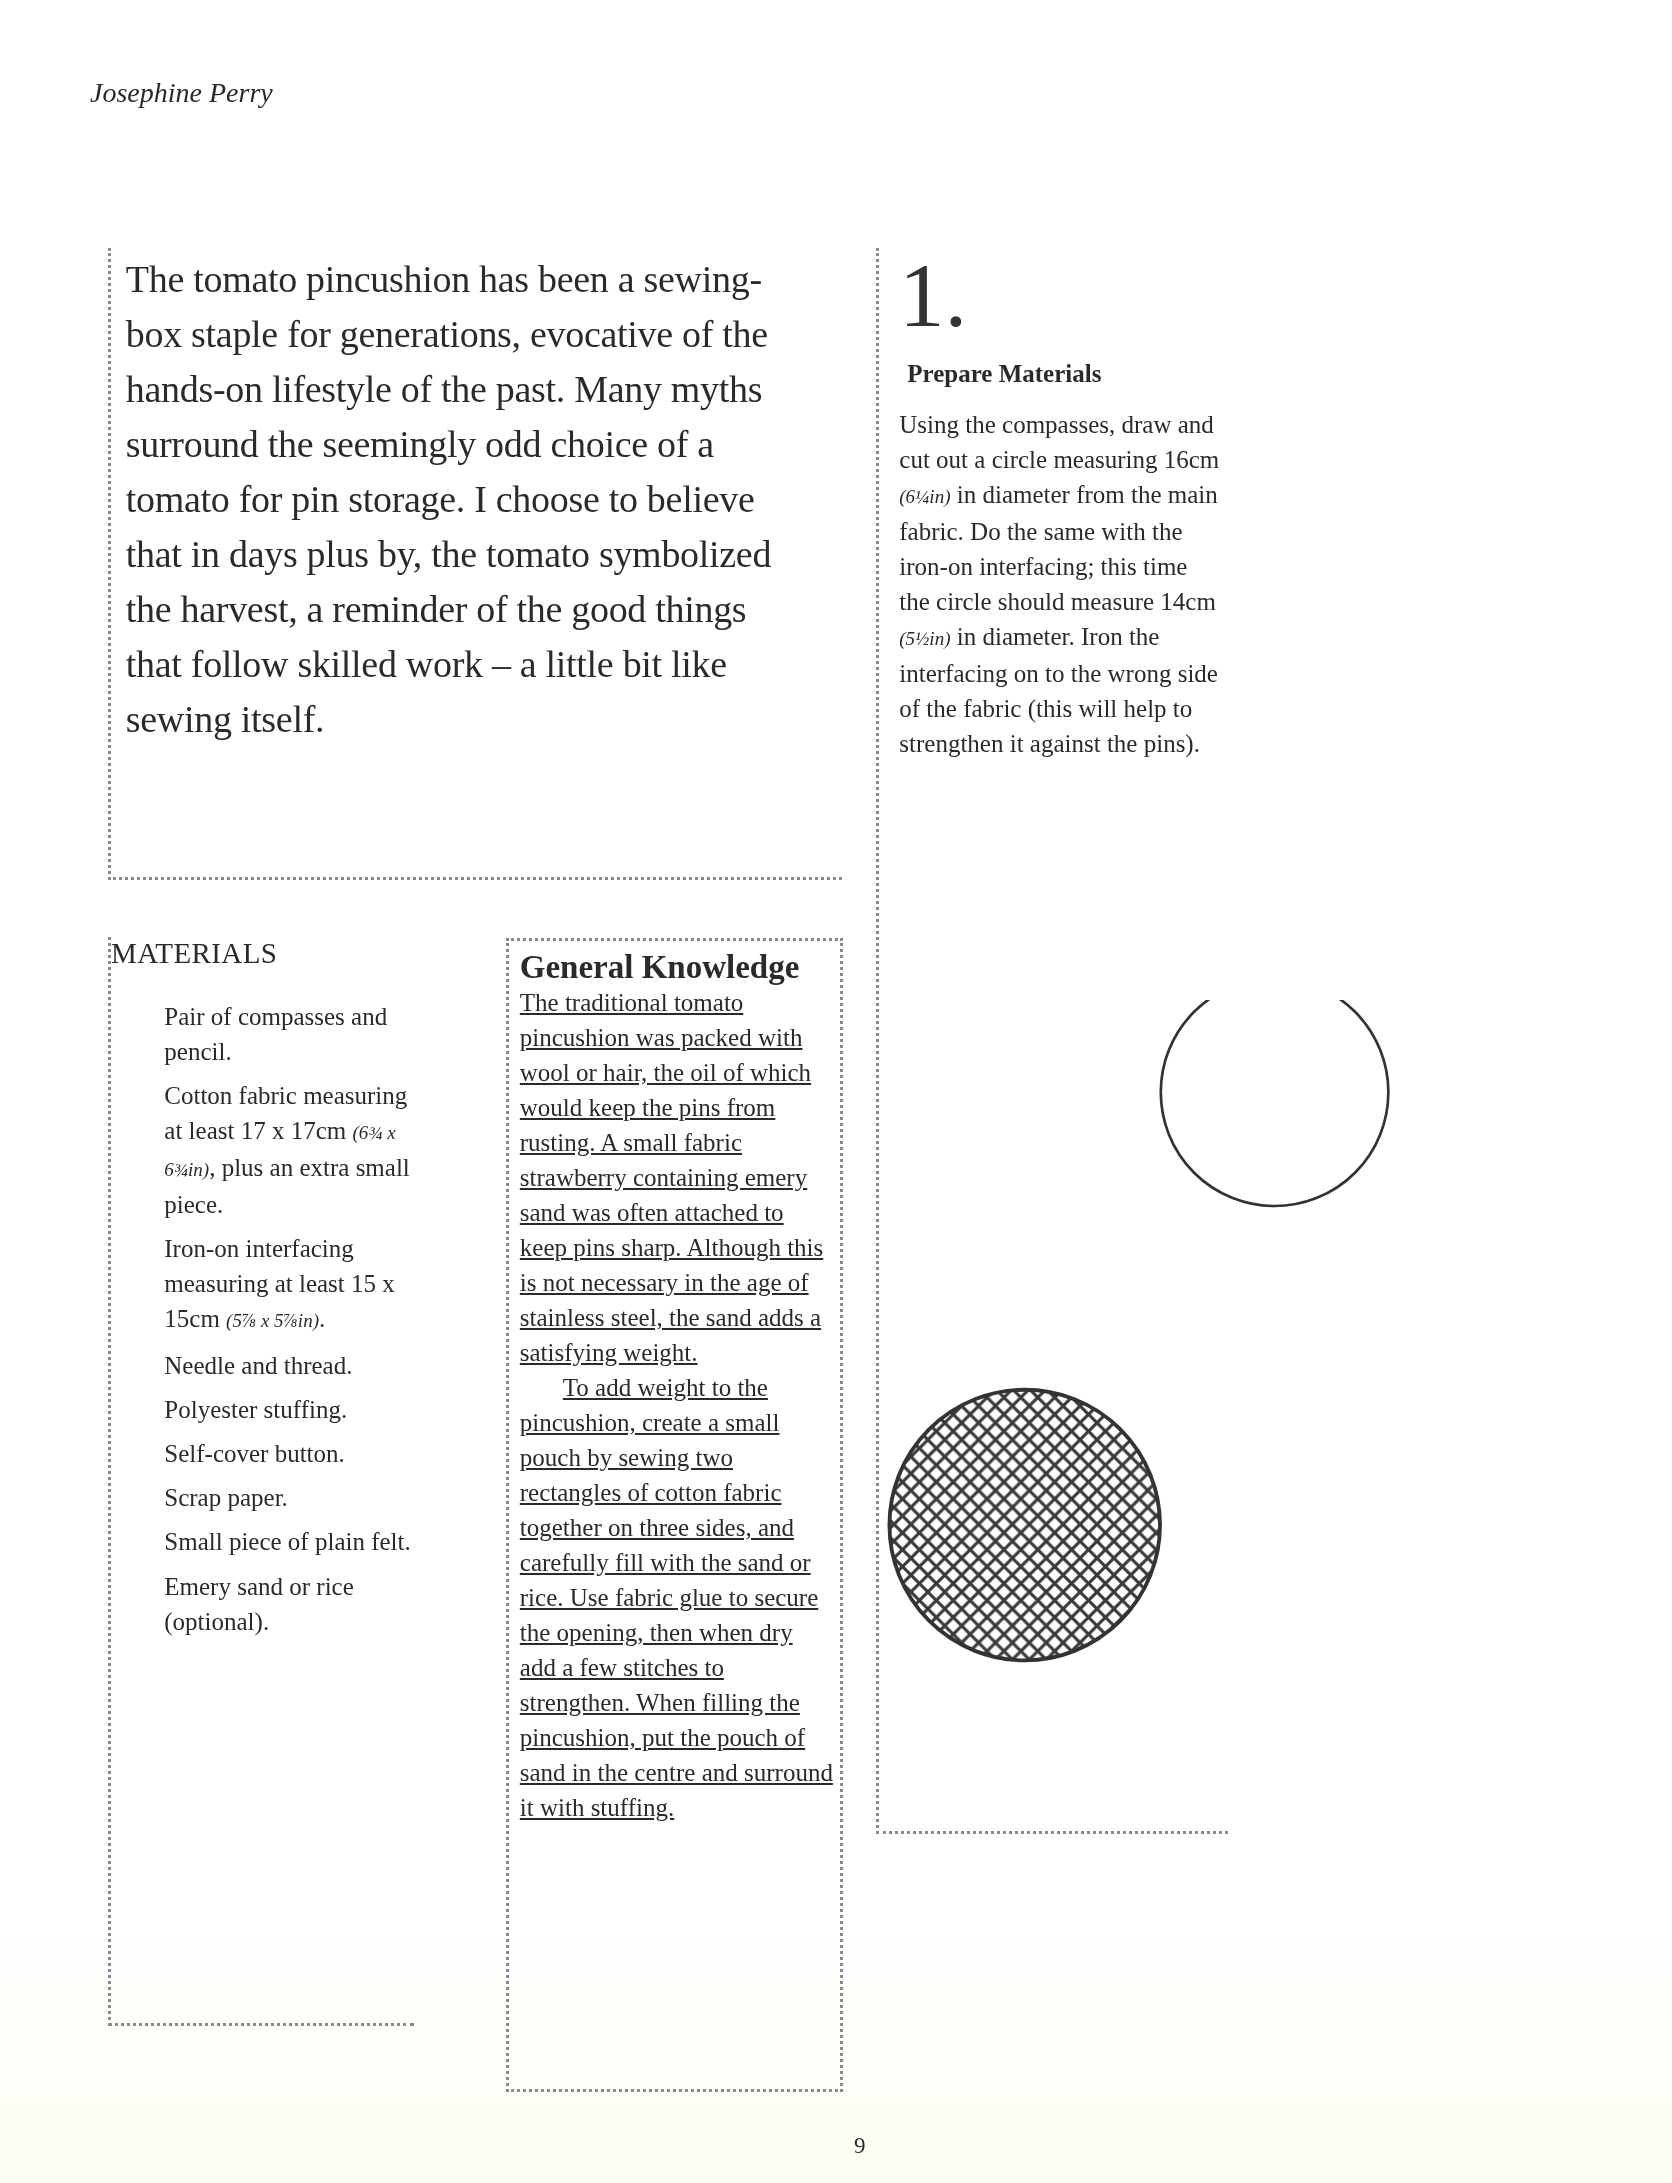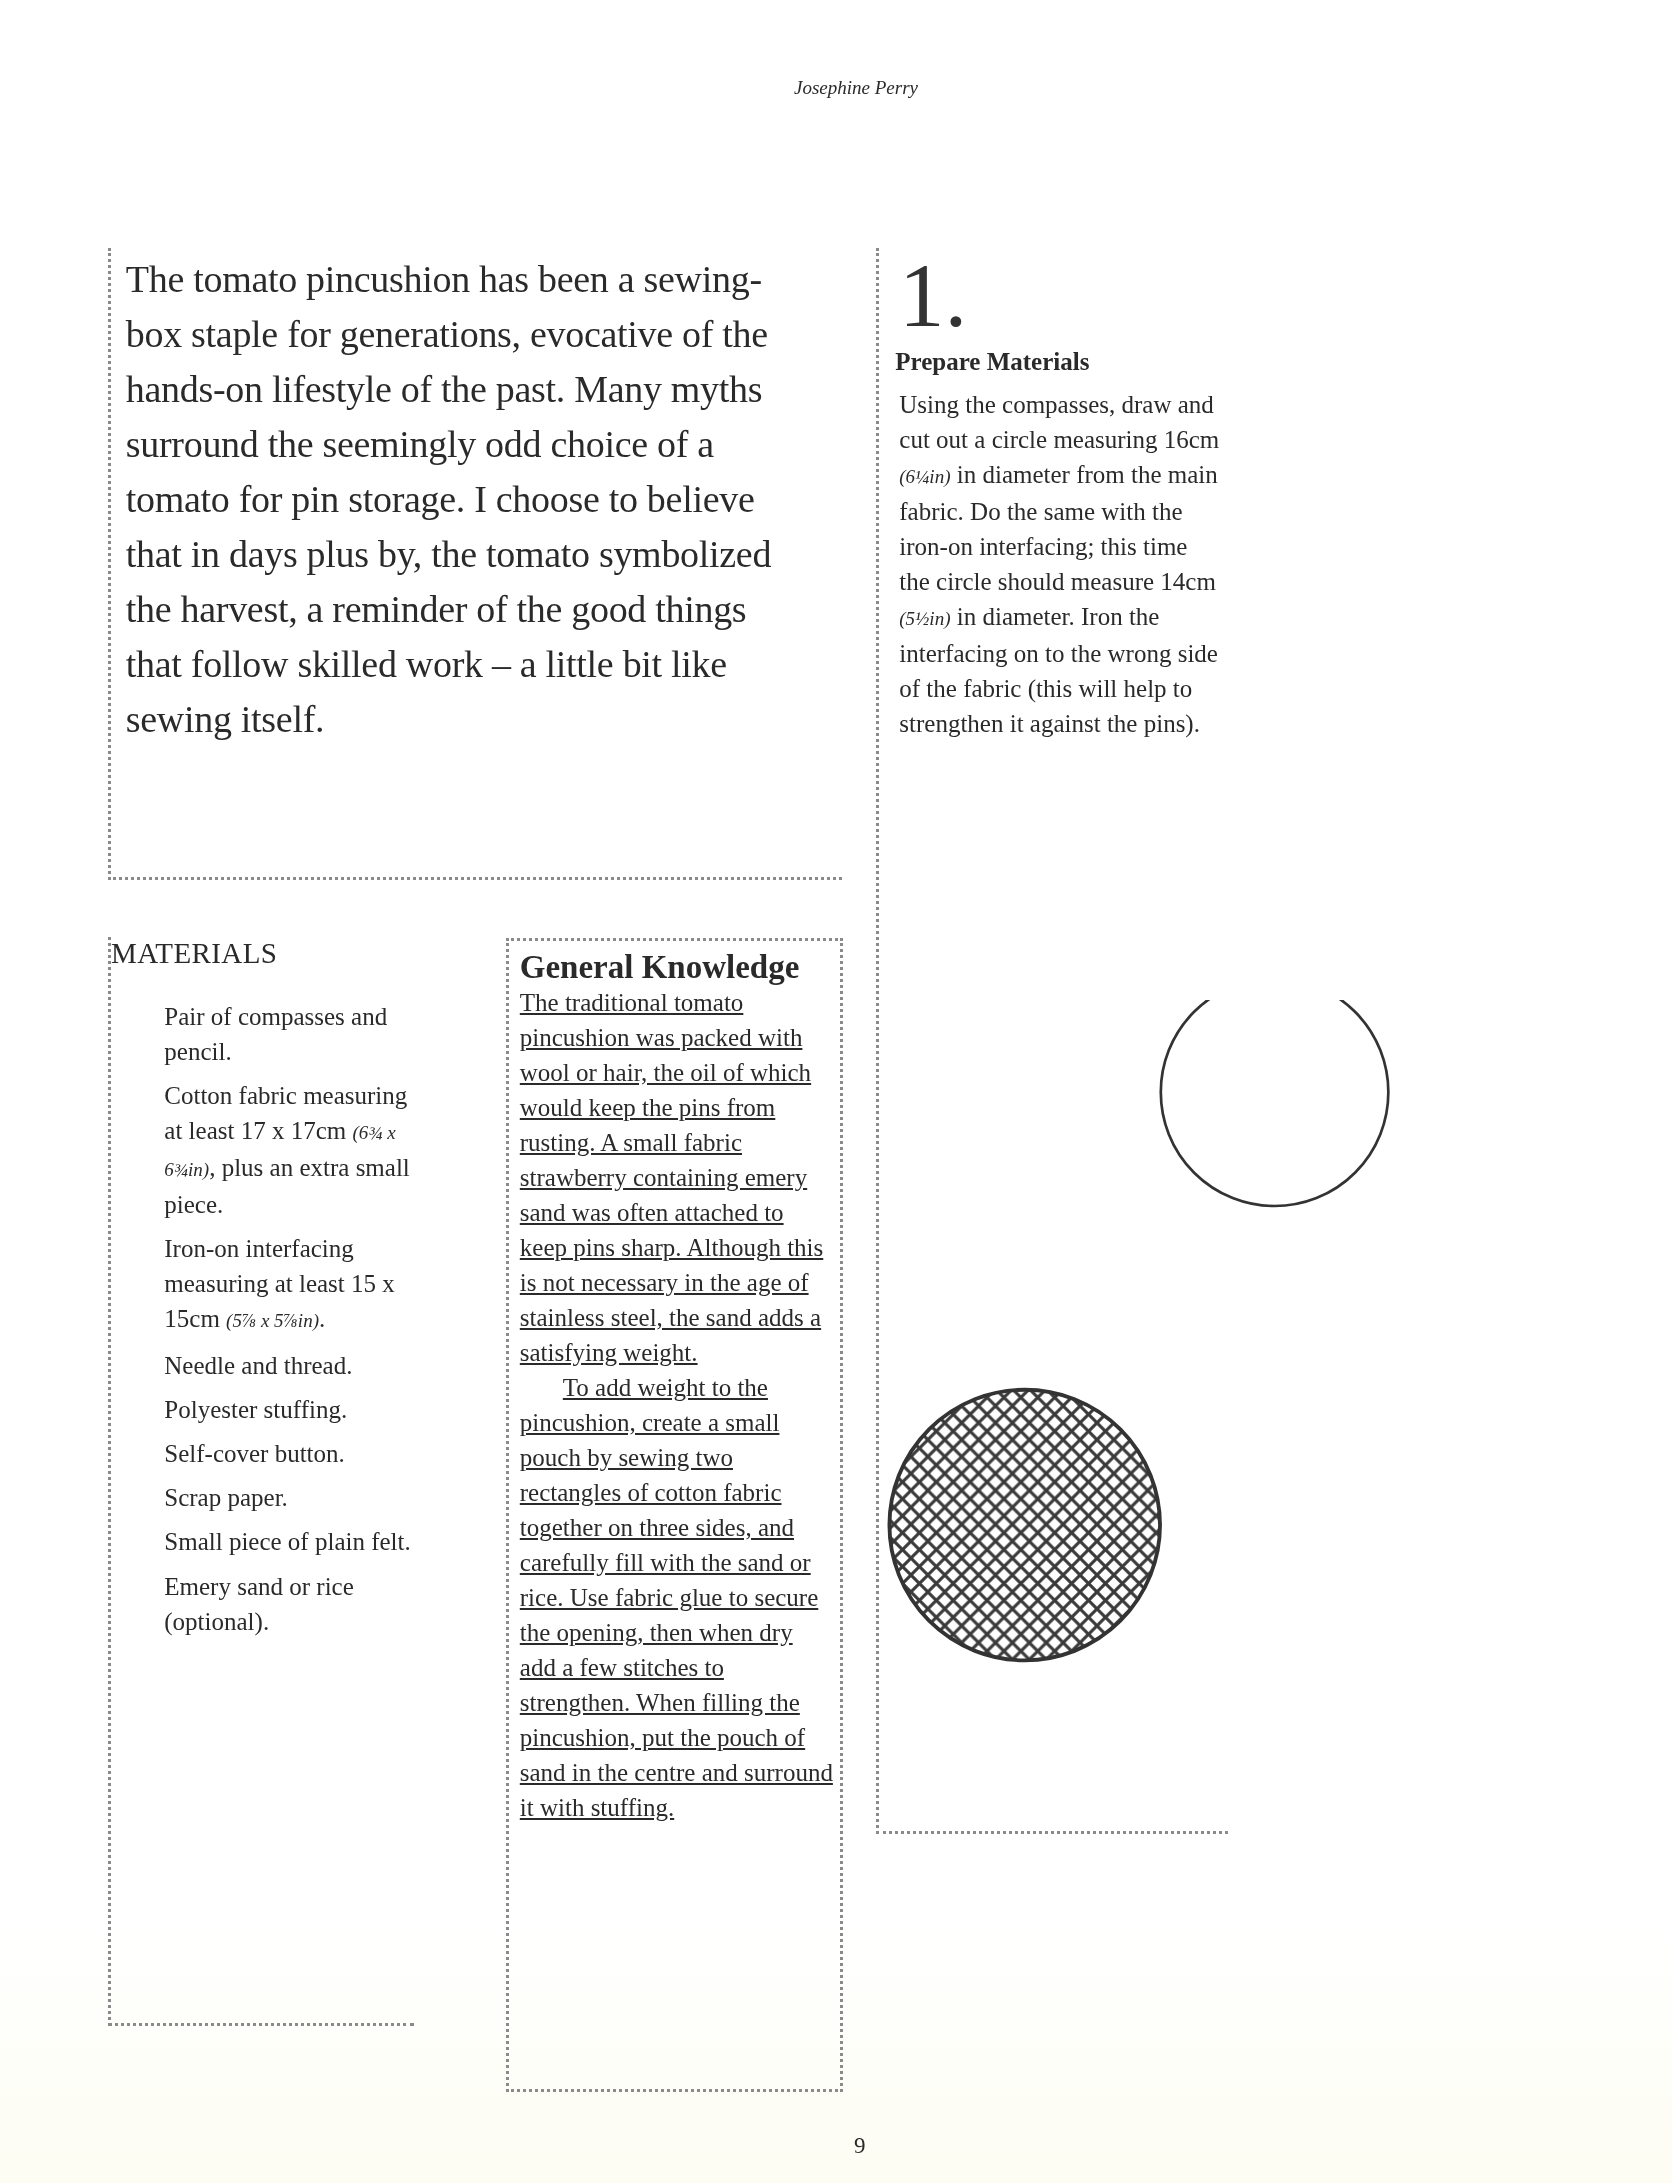--- a/index.html
+++ b/index.html
@@ -9,38 +9,38 @@
       color: #2a2a2a;
       font-family: "Liberation Serif", "DejaVu Serif", serif;
     }
     .abs { position: absolute; }
     .dot-l { border-left: 3.1px dotted #8a8a8a; }
     .dot-r { border-right: 3.1px dotted #8a8a8a; }
     .dot-t { border-top: 3.1px dotted #8a8a8a; }
     .dot-b { border-bottom: 3.1px dotted #8a8a8a; }
 
     .running-head {
-      left: 0; width: 1673px; top: 77px; text-align: center;
-      font-style: italic; font-size: 19px; padding-left: 39px; box-sizing: border-box;
+      left: 0; width: 1673px; top: 77px; text-align: left;
+      font-style: italic; font-size: 28px; padding-left: 90px; box-sizing: border-box;
     }
 
     
     .intro-box { left: 108px; top: 248px; width: 734px; height: 632px; box-sizing: border-box; }
     .intro-text {
       margin: 4px; padding: 0 0 0 10.8px; font-size: 38px; line-height: 55px; width: 723px;
       letter-spacing: -0.3px;
     }
 
     
     .step-col { left: 876px; top: 248px; width: 352px; height: 1586px; box-sizing: border-box; }
     .step-number {
       left: 20px; top: 1.5px; font-size: 91px; line-height: 91px; font-weight: normal; color: #333;
     }
     .step-inner { left: 12.3px; top: 92px; width: 338px; }
-    .step-title { font-weight: bold; font-size: 25px; line-height: 35px; margin: 4px; }
+    .step-title { font-weight: bold; font-size: 25px; line-height: 35px; margin: 16px; }
     .step-body { font-size: 25px; line-height: 35px; margin: 8px; }
     .it { font-style: italic; font-size: 19px; }
 
     
     .mat-box { left: 108px; top: 937px; width: 306px; height: 1089px; box-sizing: border-box; }
     .mat-title { left: 0; top: 0; font-size: 29px; letter-spacing: 0.4px; margin: 0; font-weight: normal; }
     .mat-list { left: 12.3px; top: 62px; list-style: none; margin: 0; padding: 0; width: 292px; }
     .mat-list li { font-size: 25px; line-height: 35px; margin-bottom: 9.2px; margin-left: 41px; }
 
     

